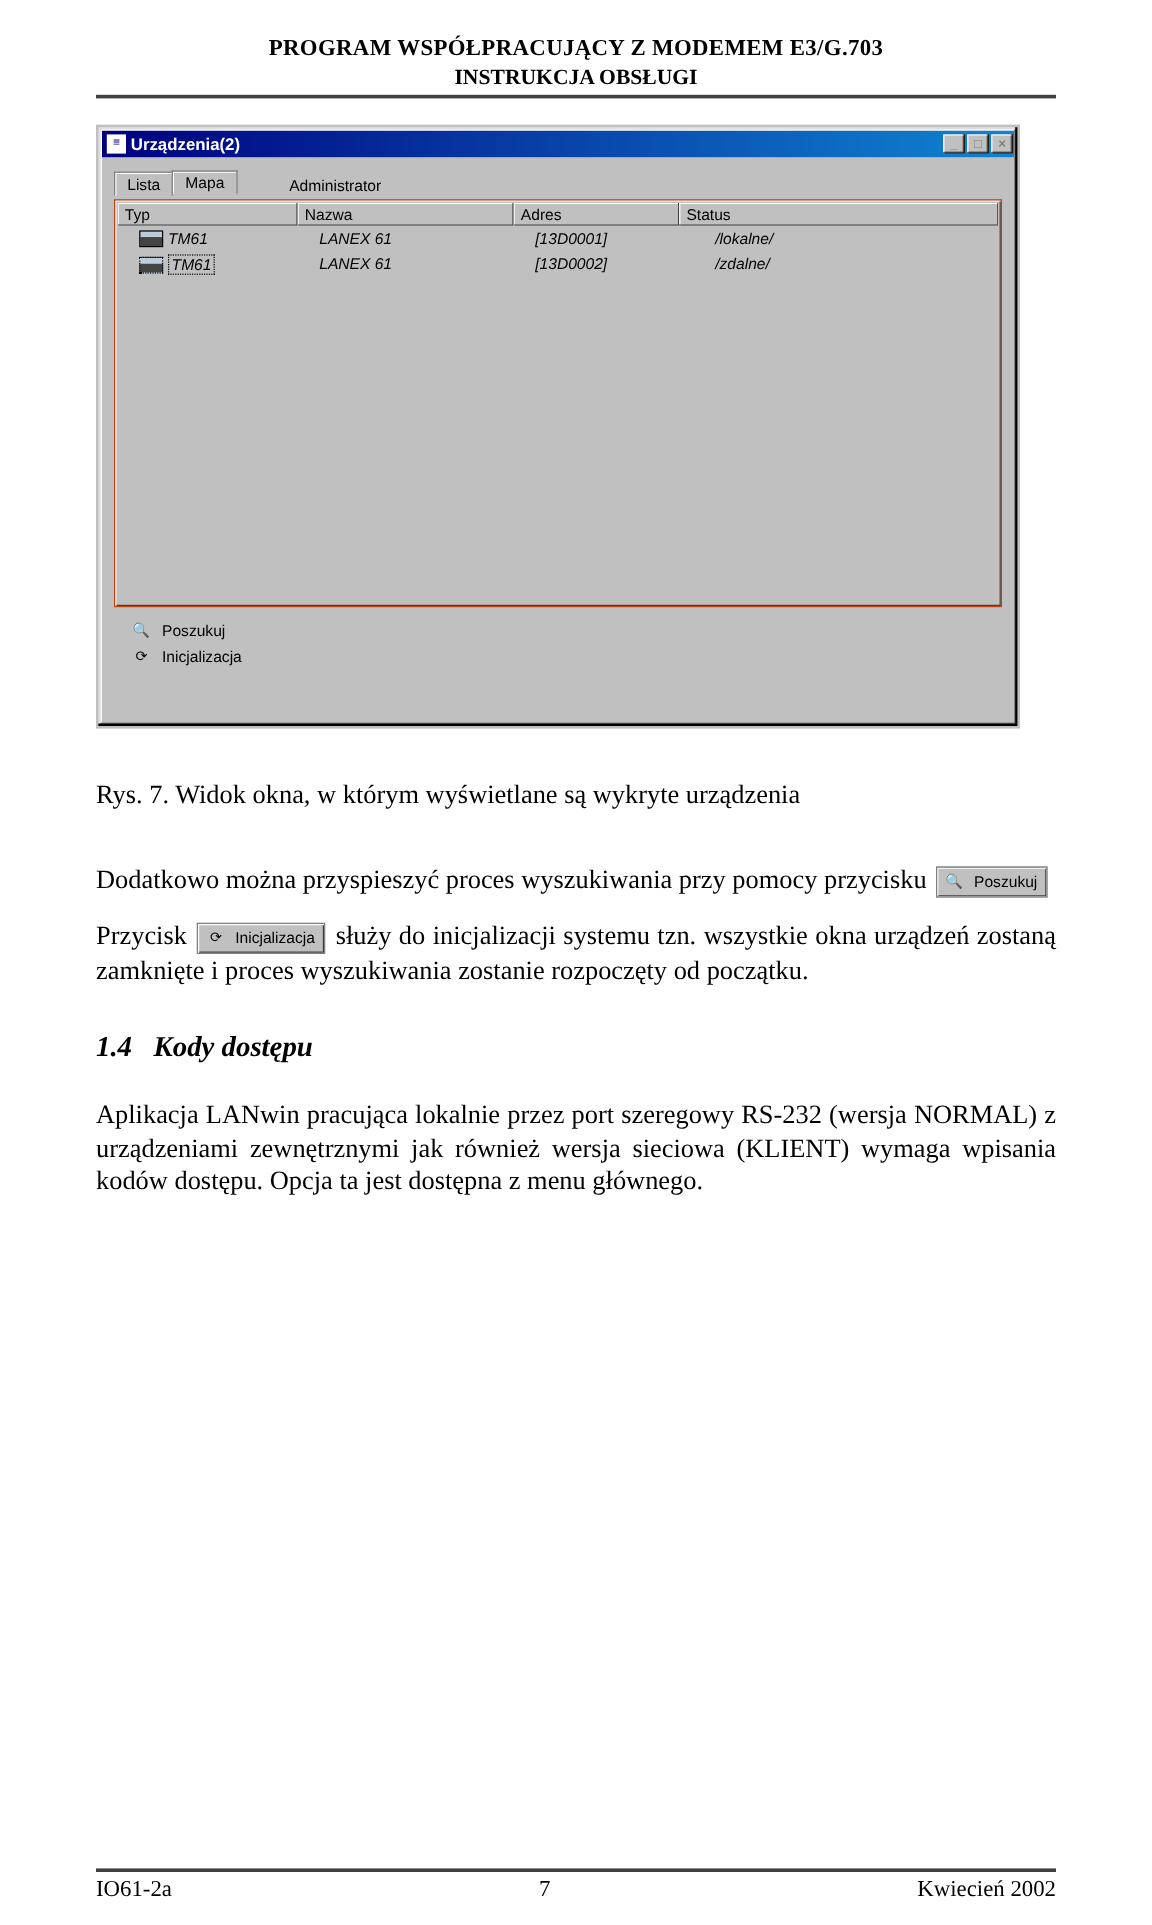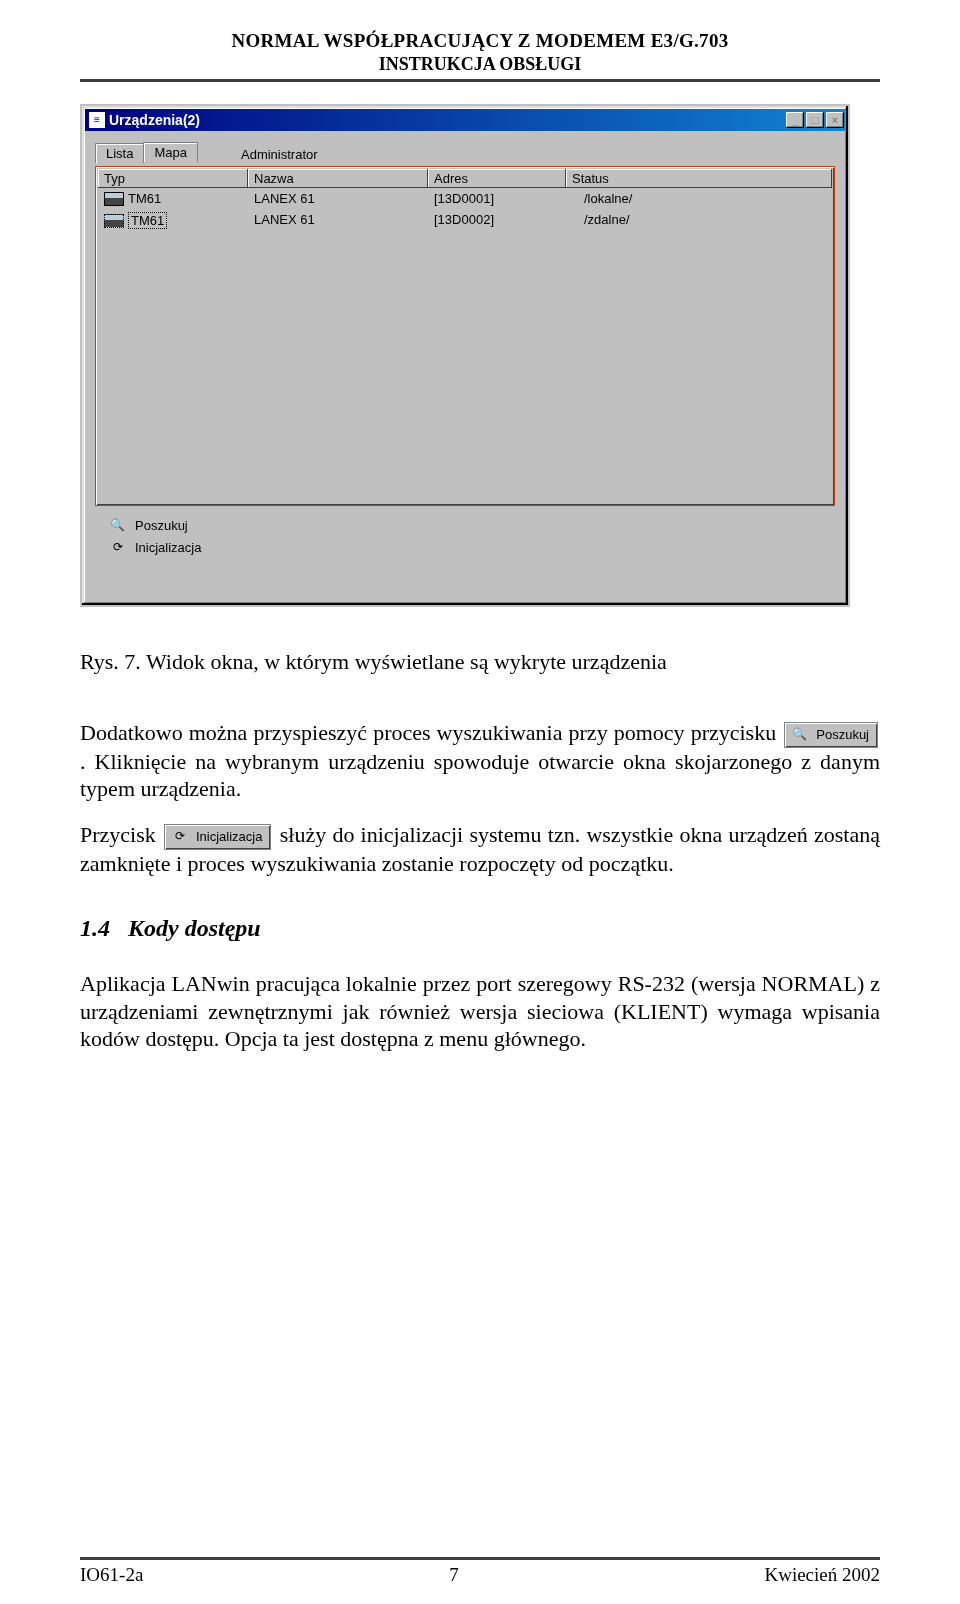--- a/index.html
+++ b/index.html
@@ -144,22 +144,23 @@
       inset 1px 1px 0 #fff;
     padding: 2px 6px;
     font-size: 13px;
   }
   .col-typ   { width: 150px; }
   .col-nazwa { width: 180px; }
   .col-adres { width: 138px; }
   .col-status{ flex: 1; }
   .row {
     display: flex;
-    padding: 2px 0;
-    font-size: 13px;
+    padding: 2px 12px;
+    font-size: 13px;
+    font-style: italic;
   }
   .cell { padding: 1px 6px; }
   .c-typ { width: 150px; display: flex; align-items: center; gap: 4px;}
   .c-nazwa { width: 180px; }
   .c-adres { width: 150px; }
   .c-status { flex: 1; }
   .dev-icon {
     width: 20px;
     height: 14px;
     border: 1px solid #000;
@@ -221,21 +222,21 @@
   .footer-row {
     display: flex;
     justify-content: space-between;
     font-size: 19px;
   }
 </style>
 </head>
 <body>
 
 <div class="page">
-  <div class="header">NORMAL WSPÓŁPRACUJĄCY Z MODEMEM E3/G.703</div>
+  <div class="header">PROGRAM WSPÓŁPRACUJĄCY Z MODEMEM E3/G.703</div>
   <div class="subheader">INSTRUKCJA OBSŁUGI</div>
   <hr class="hr">
 
 
   <div class="win">
     <div class="titlebar">
       <span class="titlebar-icon">≡</span>
       <span class="title-text">Urządzenia(2)</span>
       <span class="win-btn">_</span>
       <span class="win-btn">□</span>
@@ -286,21 +287,21 @@
     </div>
   </div>
 
   <p class="caption">Rys. 7. Widok okna, w którym wyświetlane są wykryte urządzenia</p>
 
   <p class="body-text">
     <span>Dodatkowo można przyspieszyć proces wyszukiwania przy pomocy przycisku </span>
     <span class="inline-btn">
       <span class="btn-ico">🔍</span>
       <span>Poszukuj</span>
-    </span><span>. Kliknięcie na wybranym urządzeniu spowoduje otwarcie okna skojarzonego z danym typem urządzenia.</span>
+    </span>
   </p>
 
   <p class="body-text">
     <span>Przycisk </span>
     <span class="inline-btn">
       <span class="btn-ico">⟳</span>
       <span>Inicjalizacja</span>
     </span><span> służy do inicjalizacji systemu tzn. wszystkie okna urządzeń zostaną zamknięte i proces wyszukiwania zostanie rozpoczęty od początku.</span>
   </p>
 

